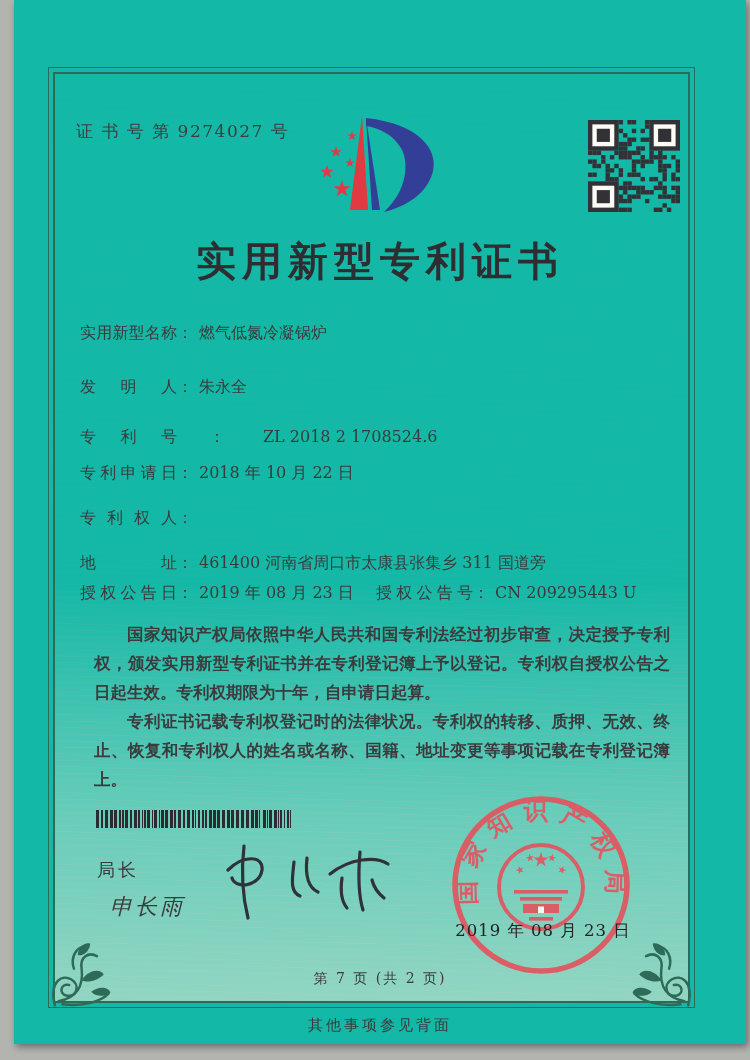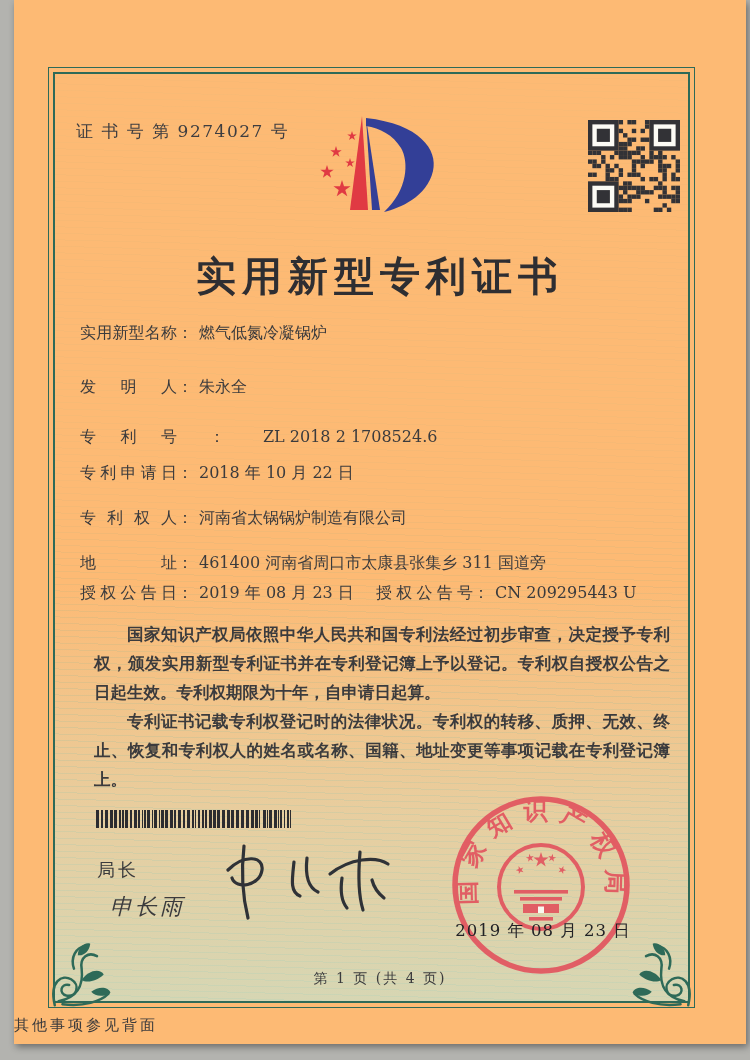--- a/index.html
+++ b/index.html
@@ -8,21 +8,21 @@
   *{box-sizing:border-box;}
   html,body{margin:0;padding:0;}
   body{
     width:750px;height:1060px;position:relative;overflow:hidden;
     background:#b3b3af;
     font-family:"DejaVu Serif","Liberation Serif",serif;
     color:var(--ink);
   }
   .paper{
     position:absolute;left:14px;top:0;width:732px;height:1044px;
-    background:#fdba74;box-shadow:2px 3px 7px rgba(0,0,0,.4);
+    background:#14b8a6;box-shadow:2px 3px 7px rgba(0,0,0,.4);
   }
   .frame{
     position:absolute;left:39px;top:72px;width:637px;height:931px;
     border:2.5px solid var(--green);
     outline:1px solid var(--green);outline-offset:4px;
   }
   .frame .guilloche{
     position:absolute;inset:0;pointer-events:none;
     background:repeating-linear-gradient(1.5deg, rgba(118,172,142,.30) 0 1px, transparent 1px 6.5px);
     -webkit-mask-image:linear-gradient(180deg, rgba(0,0,0,.10) 0%, rgba(0,0,0,.16) 45%, rgba(0,0,0,.75) 74%, #000 100%);
@@ -34,41 +34,41 @@
   }
   .corner{position:absolute;width:96px;height:96px;z-index:3;}
   .corner.bl{left:-6px;bottom:-8px;}
   .corner.br{right:-6px;bottom:-8px;transform:scaleX(-1);}
   .abs{position:absolute;z-index:4;}
   .cert-no{left:62px;top:120px;font-size:17px;letter-spacing:1.5px;color:#3d3d40;}
   .logo{left:286px;top:110px;width:160px;height:105px;}
   .qr{left:574px;top:120px;width:92px;height:92px;}
   .qr svg{fill:#323236;}
   .title{left:0;right:0;top:234px;text-align:center;font-size:40px;font-weight:700;
-         letter-spacing:6px;color:#2e2e32;margin-top:15px;}
+         letter-spacing:6px;color:#2e2e32;}
   .row{left:66px;width:608px;display:flex;font-size:16px;line-height:26px;}
   .lab{display:inline-block;width:97px;flex:0 0 97px;text-align:justify;text-align-last:justify;}
   .colon{flex:0 0 auto;margin-right:6px;}
   .val{max-width:505px;}
   .r-name{top:320px;} .r-inv{top:374px;} .r-pno{top:424px;gap:32px;} .r-fil{top:460px;}
   .r-pat{top:505px;} .r-adr{top:550px;} .r-grant{top:580px;}
   .grant-left{display:flex;width:296px;flex:0 0 296px;}
   .grant-right{display:flex;}
   .bodytext{left:80px;top:620px;width:576px;font-size:16.5px;line-height:29px;text-align:justify;font-weight:bold;}
   .bodytext p{margin:0;text-indent:2em;}
   .barcode{left:82px;top:810px;width:202px;height:18px;}
   .barcode svg{width:100%;height:100%;fill:#2c2c30;}
   .sig-title{left:83px;top:858px;font-size:18px;letter-spacing:3px;}
   .sig-name{left:96px;top:892px;font-size:22px;letter-spacing:3px;font-style:italic;}
   .signature{left:196px;top:834px;width:200px;height:92px;}
   .seal{left:432px;top:790px;width:190px;height:190px;z-index:5;opacity:.92;}
   .seal-date{left:436px;top:920px;width:186px;text-align:center;font-size:16.5px;
              letter-spacing:1px;color:#222226;z-index:6;}
   .page-info{left:0;right:0;top:970px;text-align:center;font-size:14px;letter-spacing:2px;}
-  .back-note{left:0;right:0;top:1016px;text-align:left;font-size:15px;letter-spacing:3px;color:#3a3a3c;}
+  .back-note{left:0;right:0;top:1016px;text-align:center;font-size:15px;letter-spacing:3px;color:#3a3a3c;}
 </style>
 </head>
 <body>
 
 <div class="paper">
 
   <div class="frame">
     <div class="guilloche"></div>
     <div class="tint"></div>
 
@@ -288,21 +288,20 @@
 
   <div class="abs row r-fil">
     <span class="lab">专利申请日</span>
       <span class="colon">：</span>
     <span class="val">2018 年 10 月 22 日</span>
   </div>
 
   <div class="abs row r-pat">
     <span class="lab">专利权人</span>
       <span class="colon">：</span>
-    <span class="val">河南省太锅锅炉制造有限公司</span>
   </div>
 
   <div class="abs row r-adr">
     <span class="lab">地址</span>
       <span class="colon">：</span>
     <span class="val">461400 河南省周口市太康县张集乡 311 国道旁</span>
   </div>
 
   <div class="abs row r-grant">
     <span class="grant-left">
@@ -414,16 +413,16 @@
       <rect x="68" y="100" width="54" height="3.6"></rect>
       <rect x="74" y="107" width="42" height="3.6"></rect>
       <rect x="77" y="114" width="36" height="9"></rect>
       <rect x="92" y="116.5" width="6" height="6.5" fill="#fcfbf5"></rect>
       <rect x="83" y="127" width="24" height="3.6"></rect>
     </g>
   </svg>
 
   <div class="abs seal-date">2019 年 08 月 23 日</div>
 
-  <div class="abs page-info">第 1 页 (共 4 页)</div>
+  <div class="abs page-info">第 7 页 (共 2 页)</div>
   <div class="abs back-note">其他事项参见背面</div>
 
 </div>
 
 </body></html>

